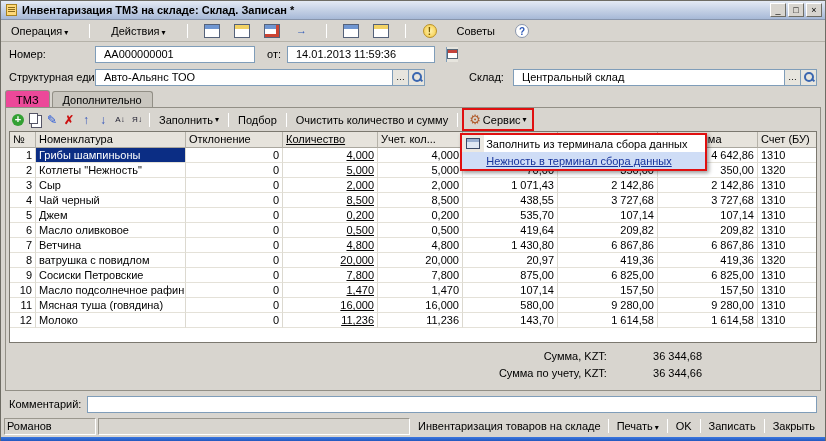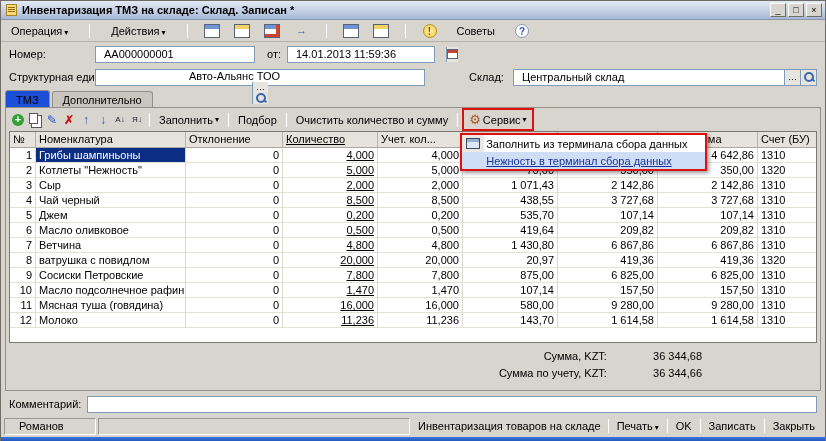--- a/index.html
+++ b/index.html
@@ -36,32 +36,32 @@
   .lab-num { width:86px; }
   .lab-org { width:86px; }
   .lab-from { margin:0 6px 0 12px; }
   .lab-sklad { width:44px; margin-left:44px; }
   .field { display:flex; align-items:center; border:1px solid #7f9db9; background:#fff; height:17px; }
   .field input { border:none; outline:none; font:11px "Liberation Sans",sans-serif; height:15px; padding:0 8px; flex:1; background:transparent; }
   .fbtn { width:16px; height:15px; border:none; border-left:1px solid #7f9db9; background:#e7e5de;
           display:flex; align-items:center; justify-content:center; font-size:9px; padding:0; }
   .f-number { width:160px; }
   .f-date { width:148px; }
-  .f-org { width:330px;flex-direction:column; }
+  .f-org { width:330px; }
   .f-sklad { flex:1; }
   .ic-cal { width:11px; height:10px; border:1px solid #567; background:linear-gradient(#c4433b 0 3px,#fff 3px); }
   .ic-mag { position:relative; width:12px; height:12px; }
   .ic-mag::before { content:""; position:absolute; left:1px; top:1px; width:6px; height:6px; border:2px solid #3a66b0; border-radius:50%; }
   .ic-mag::after { content:""; position:absolute; left:8px; top:8px; width:4px; height:2px; background:#3a66b0; transform:rotate(45deg); }
 
   
   .tabs { flex:0 0 19px; display:flex; align-items:flex-end; padding:0 4px; }
   .tab { padding:2px 10px 1px; border:1px solid #928f86; border-bottom:none; background:#c9c6bf;
          border-radius:3px 3px 0 0; margin-right:2px; position:relative; }
-  .tab.active { background:#1d4ed8; z-index:3; padding-top:3px; }
+  .tab.active { background:#ec4899; z-index:3; padding-top:3px; }
 
   
   .panel { margin:0 4px; border:1px solid #928f86; flex:0 0 284px; display:flex; flex-direction:column; background:#d8d5cf; position:relative; z-index:2; }
   .ttoolbar { flex:0 0 21px; display:flex; align-items:center; padding:0 4px; gap:1px; }
   .ic { width:16px; height:16px; display:inline-flex; align-items:center; justify-content:center; font-size:12px; }
   .ic-add { background:none; } .ic-add::before { content:"+"; color:#fff; background:#33a033; border-radius:50%; width:12px; height:12px; line-height:11px; font-weight:bold; text-align:center; font-size:11px; display:block; }
   .ic-copy { position:relative; } .ic-copy::before { content:""; width:7px; height:9px; border:1px solid #556; background:#fff; box-shadow:3px 3px 0 0 #fff, 3px 3px 0 1px #556; margin:-3px 0 0 -3px; }
   .ic-edit::before { content:"✎"; color:#1b4fd8; }
   .ic-del::before { content:"✗"; color:#cc1111; font-weight:bold; }
   .ic-up::before { content:"↑"; color:#3355bb; }
@@ -97,21 +97,21 @@
   
   .totals { margin-top:auto; text-align:right; padding:0 118px 8px 0; line-height:17px; }
   .tval { display:inline-block; min-width:92px; }
 
   
   .commentrow { display:flex; align-items:center; padding:4px 8px 2px; flex:0 0 24px; }
   .lab-comment { width:78px; }
 
   
   .statusbar { flex:0 0 20px; display:flex; align-items:center; margin:1px 3px 0; }
-  .sb-box { border:1px solid; border-color:#9a978e #fff #fff #9a978e; height:17px; line-height:15px; padding:0 14px; }
+  .sb-box { border:1px solid; border-color:#9a978e #fff #fff #9a978e; height:17px; line-height:15px; padding:0 2px; }
   .sb-user { flex:0 0 92px; }
   .sb-fill { flex:1; margin:0 2px; }
   .sb-right { display:flex; align-items:center; }
   .sb-text { padding:0 6px; white-space:nowrap; }
   .sb-btn { padding:1px 7px; background:none; border:none; font:11px "Liberation Sans",sans-serif; white-space:nowrap; }
   .sb-sep { width:1px; height:14px; background:#9a978e; border-right:1px solid #fff; margin:0 1px; }
 
   .bluestrip { flex:0 0 5px; background:linear-gradient(#3a77e0,#1e50b4); margin-top:1px; }
 </style>
 </head>

